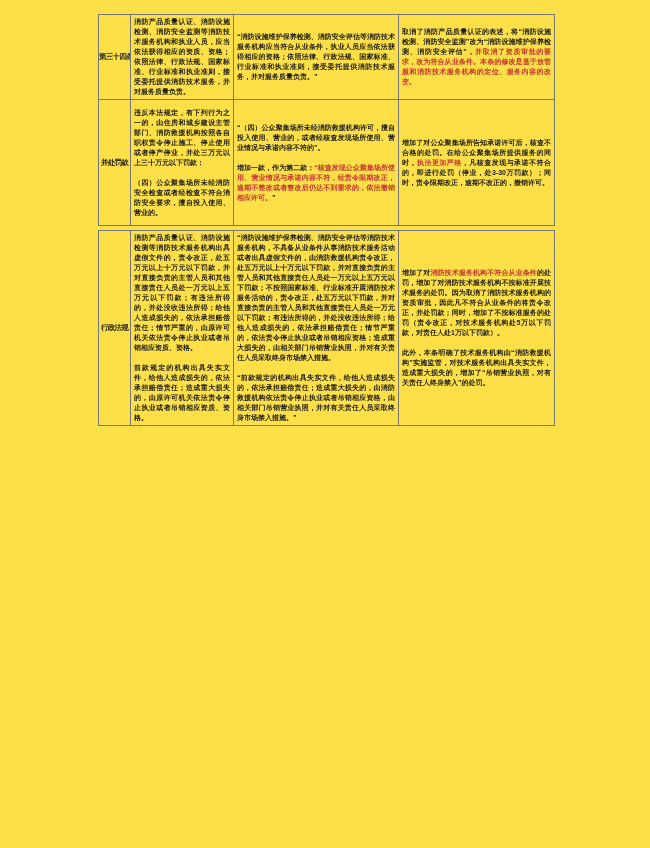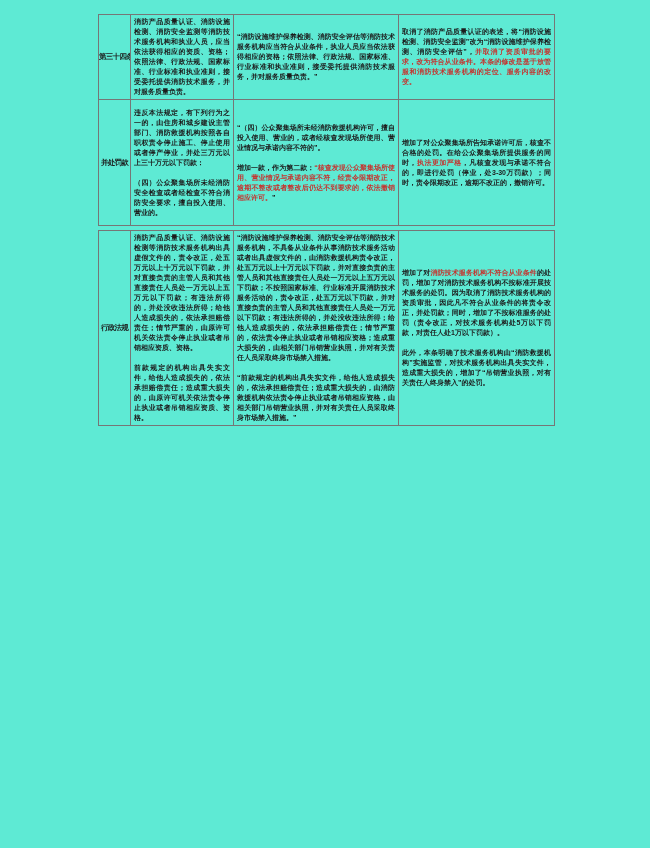--- a/index.html
+++ b/index.html
@@ -1,20 +1,20 @@
 <!DOCTYPE html>
 <html><head>
 <meta charset="utf-8">
 <style>
   html,body { margin:0; padding:0; }
   body {
     width:650px; height:848px; background:#ffffff;
     font-family:"Liberation Sans","DejaVu Sans",sans-serif;
   }
-  .page { position:relative; width:650px; height:848px; background:#5eead4; overflow:hidden; }
+  .page { position:relative; width:650px; height:848px; background:#fde047; overflow:hidden; }
 
   table.law-table {
     position:absolute; left:98px; width:456px;
     border-collapse:collapse; table-layout:fixed;
   }
   #table-1 { top:14px; }
   #table-2 { top:230px; }
 
   #table-1 tr:nth-child(1) { height:82px; }
   #table-1 tr:nth-child(2) { height:126px; }

